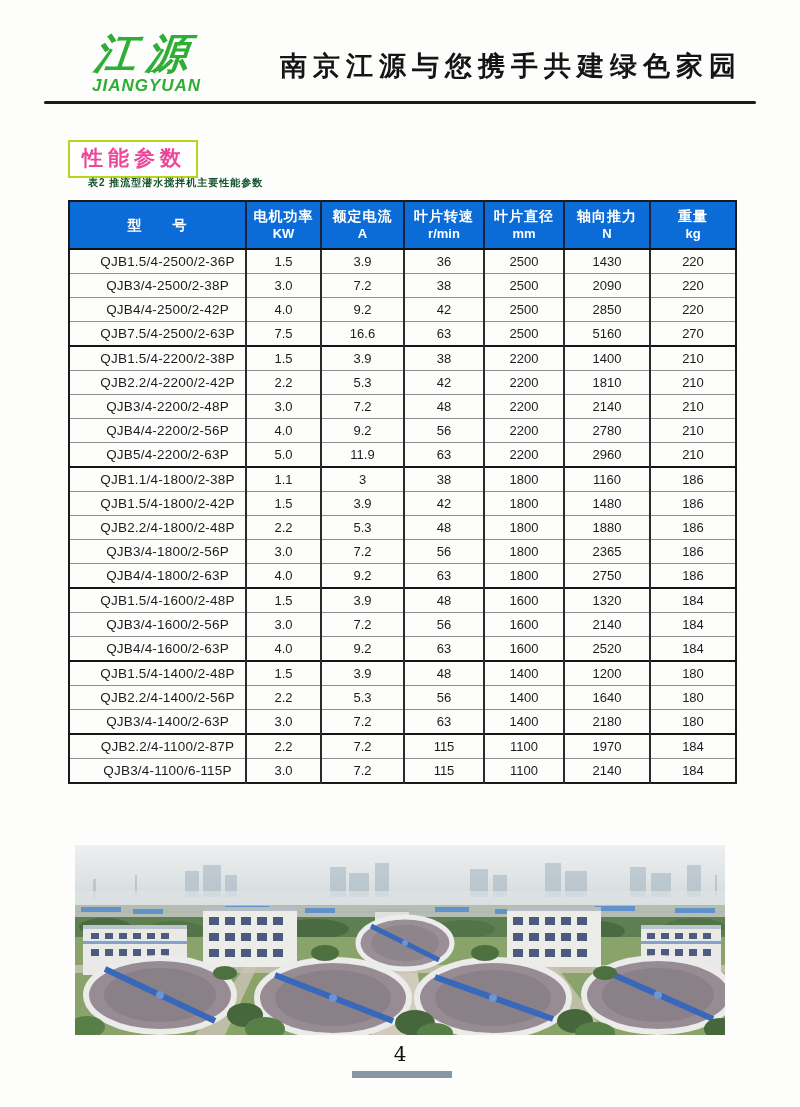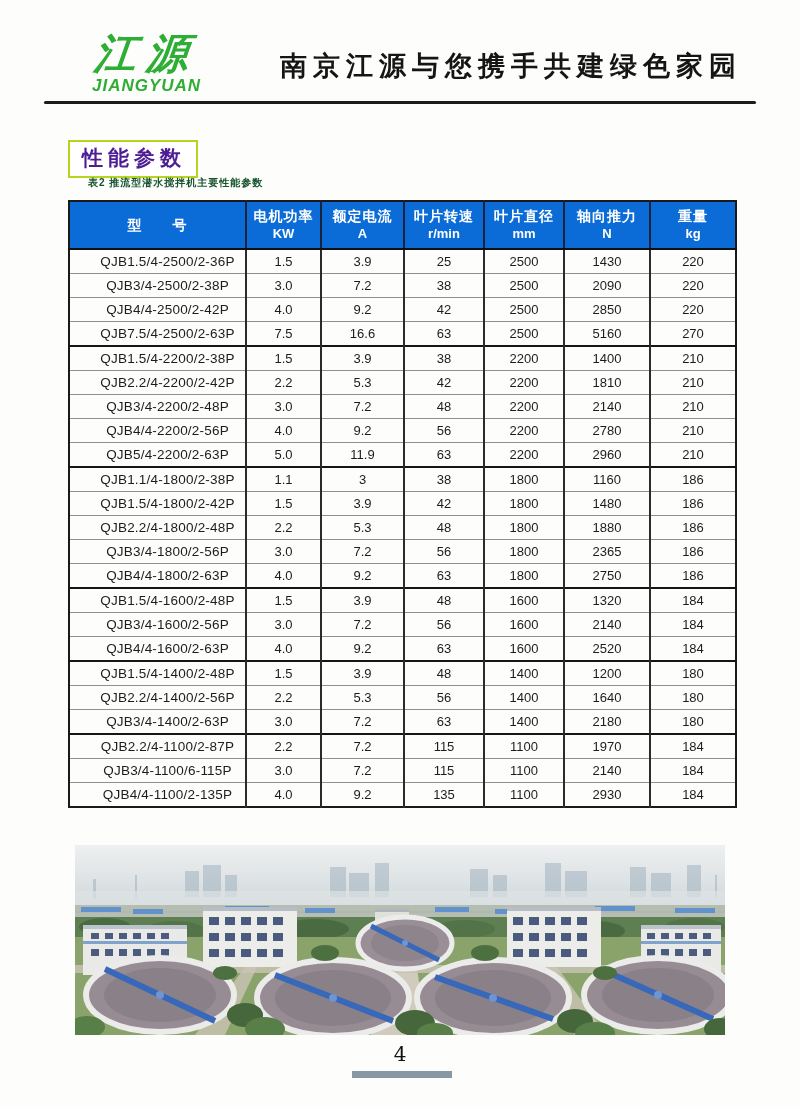--- a/index.html
+++ b/index.html
@@ -24,21 +24,21 @@
     font-size:27px;letter-spacing:6px;color:#151515;white-space:nowrap;
   }
   .header-rule{
     position:absolute;left:44px;top:101px;width:712px;height:3px;
     background:#1c1c1c;border-radius:2px;
   }
   
   .section-title{
     position:absolute;left:68px;top:140px;
     border:2px solid #b8d41e;background:#ffffff;
-    color:#4c1d95;font-size:21px;font-weight:bold;letter-spacing:5px;
+    color:#ec4899;font-size:21px;font-weight:bold;letter-spacing:5px;
     padding:2px 10px 4px 12px;
   }
   .table-caption{
     position:absolute;left:88px;top:176px;
     font-size:10px;font-weight:bold;color:#14532d;letter-spacing:1px;
   }
   
   table.spec{
     position:absolute;left:68px;top:200px;width:667px;
     border-collapse:collapse;table-layout:fixed;
@@ -128,21 +128,21 @@
           <div>重量</div>
           <div class="unit">kg</div>
         </th>
       </tr>
   </thead>
   <tbody>
       <tr>
         <td class="model">QJB1.5/4-2500/2-36P</td>
         <td>1.5</td>
         <td>3.9</td>
-        <td>25</td>
+        <td>36</td>
         <td>2500</td>
         <td>1430</td>
         <td>220</td>
       </tr>
       <tr>
         <td class="model">QJB3/4-2500/2-38P</td>
         <td>3.0</td>
         <td>7.2</td>
         <td>38</td>
         <td>2500</td>
@@ -320,29 +320,20 @@
         <td>1970</td>
         <td>184</td>
       </tr>
       <tr>
         <td class="model">QJB3/4-1100/6-115P</td>
         <td>3.0</td>
         <td>7.2</td>
         <td>115</td>
         <td>1100</td>
         <td>2140</td>
-        <td>184</td>
-      </tr>
-      <tr>
-        <td class="model">QJB4/4-1100/2-135P</td>
-        <td>4.0</td>
-        <td>9.2</td>
-        <td>135</td>
-        <td>1100</td>
-        <td>2930</td>
         <td>184</td>
       </tr>
     </tbody>
 </table>
 
 <div class="photo-wrap">
   <svg width="650" height="190" viewBox="0 0 650 190" xmlns="http://www.w3.org/2000/svg">
     <defs>
       <linearGradient id="sky" x1="0" y1="0" x2="0" y2="1">
         <stop offset="0" stop-color="#eef0f1"></stop>

